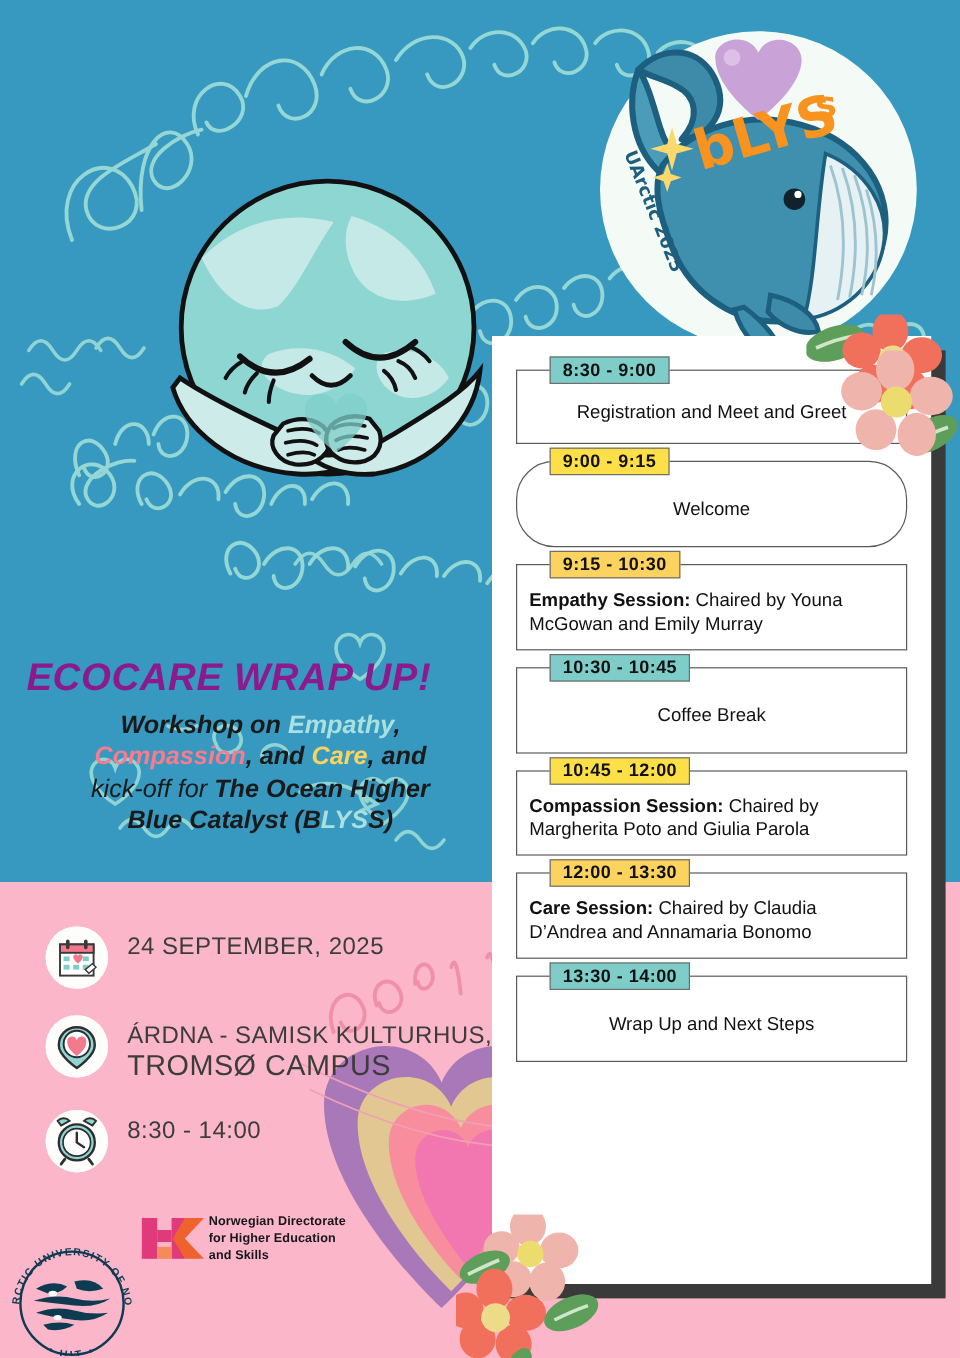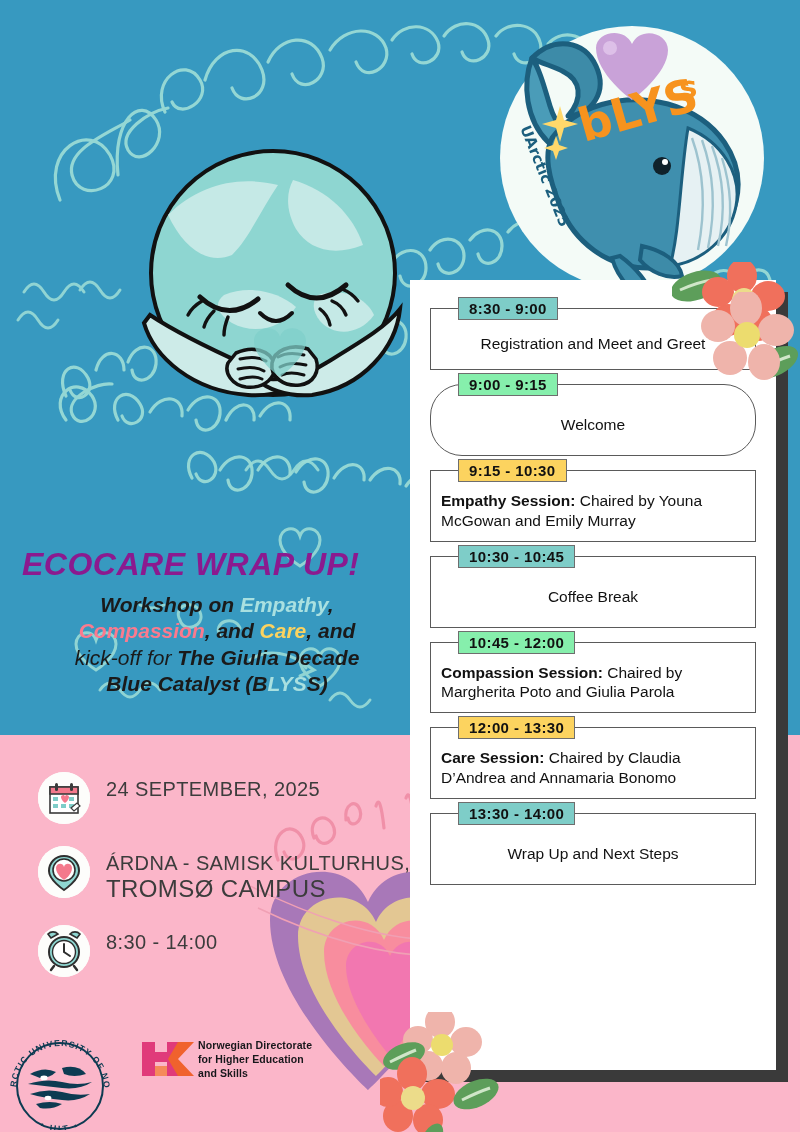--- a/index.html
+++ b/index.html
@@ -31,21 +31,21 @@
   .sched-item{position:relative;margin-bottom:14px;}
   .sched-box{border:1px solid #5a5a5a;background:#fff;min-height:62px;
              display:flex;align-items:center;justify-content:center;
              padding:20px 10px 10px 10px;box-sizing:border-box;}
   .sched-text{font-size:15.5px;color:#111;text-align:left;line-height:1.28;}
   .sched-text b{font-weight:bold;}
   .badge{position:absolute;left:28px;top:-11px;padding:2px 10px;
          border:1px solid #6e6e6e;font-size:15px;font-weight:bold;color:#111;
          letter-spacing:.4px;z-index:3;white-space:nowrap;}
   .badge.teal{background:#7ecdc8;}
-  .badge.pink{background:#86efac;}
+  .badge.pink{background:#fde047;}
   .badge.yellow{background:#fcd35f;}
 
   
   .title-block{position:absolute;left:22px;top:548px;width:390px;}
   .main-title{font-size:32px;font-weight:bold;font-style:italic;color:#8b1a8f;
               letter-spacing:.5px;line-height:1;margin:0;}
   .subtitle{margin:12px 0 0 0;font-size:21px;font-style:italic;font-weight:bold;
             color:#1a1a1a;line-height:1.25;text-align:center;}
   .c-empathy{color:#a9e0e0;}
   .c-compassion{color:#fb7a8e;}
@@ -56,21 +56,21 @@
   .info{position:absolute;left:38px;top:772px;width:380px;}
   .info-row{display:flex;align-items:flex-start;margin-bottom:22px;}
   .info-ico{width:52px;height:52px;border-radius:50%;background:#fdfdfb;
             flex:0 0 52px;position:relative;margin-right:16px;}
   .info-txt{padding-top:6px;}
   .info-strong{font-size:20px;font-weight:normal;color:#3c3c3c;letter-spacing:.4px;line-height:1.16;}
   .info-reg{font-size:24px;color:#3c3c3c;letter-spacing:.4px;line-height:1.16;}
 
   
   .uit-logo{position:absolute;left:6px;top:1040px;width:108px;height:90px;}
-  .hk-logo{position:absolute;left:118px;top:1038px;width:180px;height:48px;margin-left:24px;}
+  .hk-logo{position:absolute;left:118px;top:1011px;width:180px;height:48px;}
   .hk-text{position:absolute;left:56px;top:1px;font-size:10.5px;font-weight:bold;
            color:#17171b;line-height:1.32;letter-spacing:.1px;}
 </style>
 </head>
 <body>
 
 <div id="poster">
 
   <div class="bg-blue"></div>
   <div class="bg-pink"></div>
@@ -397,21 +397,21 @@
     <g>
       <ellipse cx="52" cy="126" rx="16" ry="9" fill="#5d9e5a" transform="rotate(-60 52 126)"></ellipse>
     </g>
   </svg>
 
   <div class="title-block">
     <div class="main-title">ECOCARE WRAP UP!</div>
     <div class="subtitle">
       <span>Workshop on </span><span class="c-empathy">Empathy</span><span>,</span><br>
       <span class="c-compassion">Compassion</span><span>, and </span><span class="c-care">Care</span><span>, and</span><br>
-      <span style="font-weight:normal">kick-off for </span><span>The Giulia Decade</span><br>
+      <span style="font-weight:normal">kick-off for </span><span>The Ocean Higher</span><br>
       <span>Blue Catalyst (B</span><span class="c-blue">LYS</span><span>S)</span>
     </div>
   </div>
 
   <div class="info">
 
     <div class="info-row">
       <div class="info-ico">
         <svg width="52" height="52" viewBox="0 0 52 52">
           <circle cx="26" cy="26" r="26" fill="#fdfdfb"></circle>

